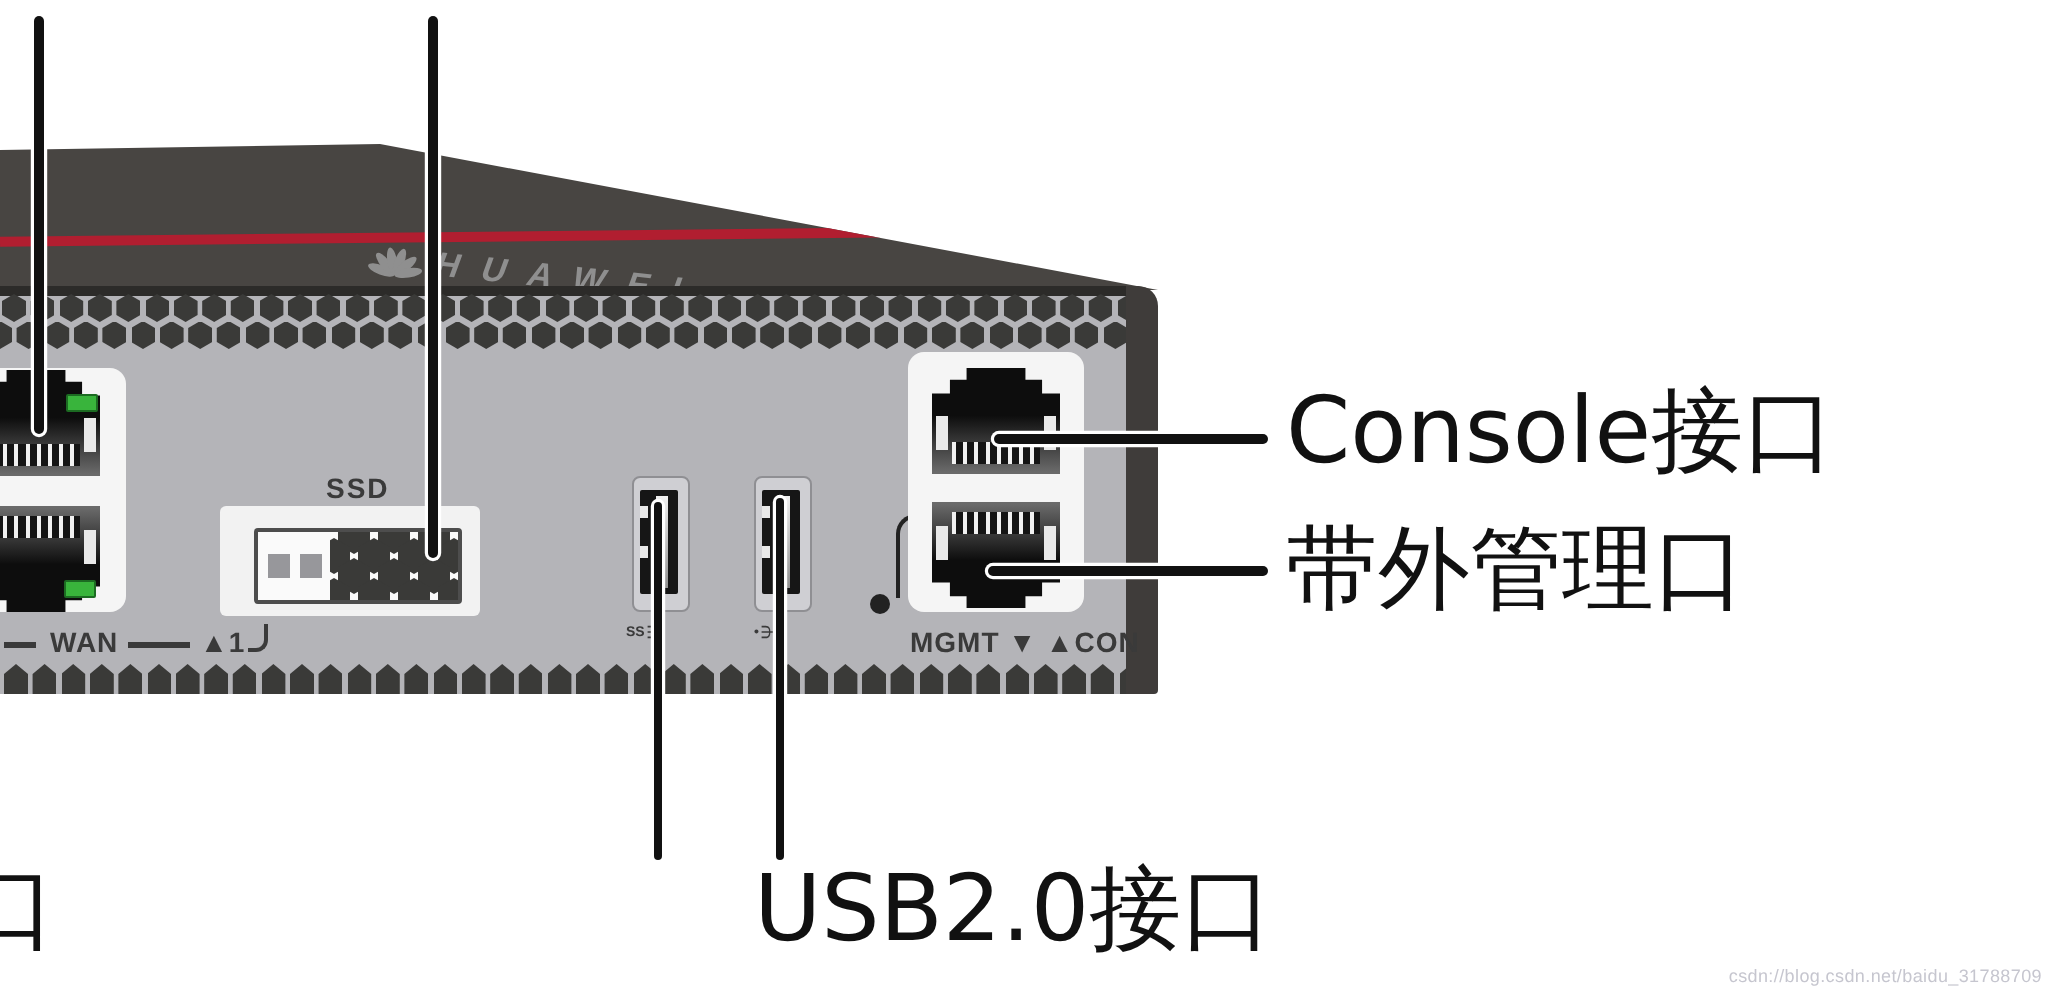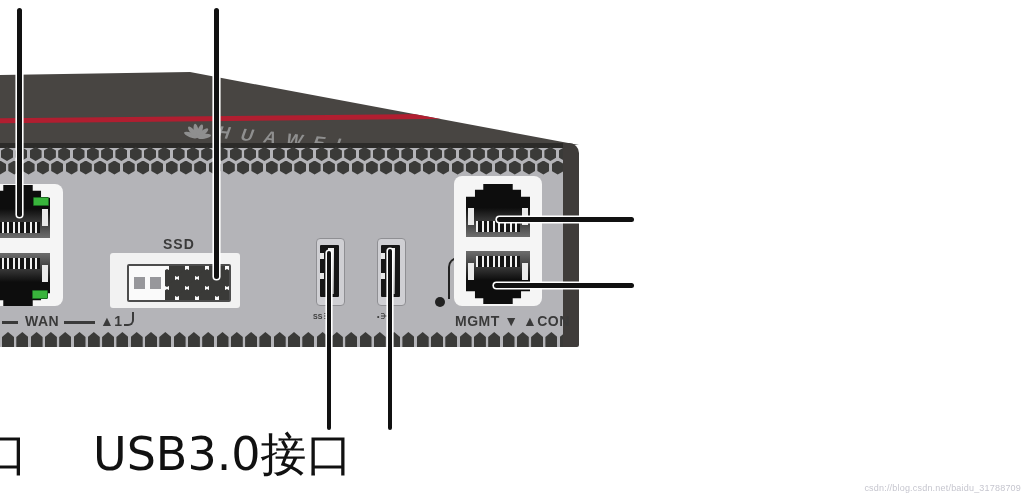--- a/index.html
+++ b/index.html
@@ -316,18 +316,20 @@
   </div>
   <span class="abs panel-small" style="left:455px;top:313px;">MGMT ▼ ▲CON</span>
 
   <div class="abs cline" style="left:17px;top:8px;width:4.5px;height:209px;"></div>
   <div class="abs cline" style="left:214px;top:8px;width:4.5px;height:271px;"></div>
   <div class="abs cline" style="left:326.5px;top:251px;width:4.5px;height:179px;"></div>
   <div class="abs cline" style="left:387.5px;top:249px;width:4.5px;height:181px;"></div>
   <div class="abs cline" style="left:497px;top:217px;width:137px;height:4.5px;"></div>
   <div class="abs cline" style="left:494px;top:283px;width:140px;height:4.5px;"></div>
 
+  <span class="abs big-label" style="left:643px;top:191px;">Console接口</span>
+  <span class="abs big-label" style="left:643px;top:260px;">带外管理口</span>
   <span class="abs big-label" style="left:-18px;top:430px;">口</span>
-  <span class="abs big-label" style="left:93px;top:430px;">USB3.0接口</span>
+  <span class="abs big-label" style="left:377px;top:430px;">USB2.0接口</span>
 
   <span class="abs watermark">csdn://blog.csdn.net/baidu_31788709</span>
 
 </div>
 
 </body></html>

